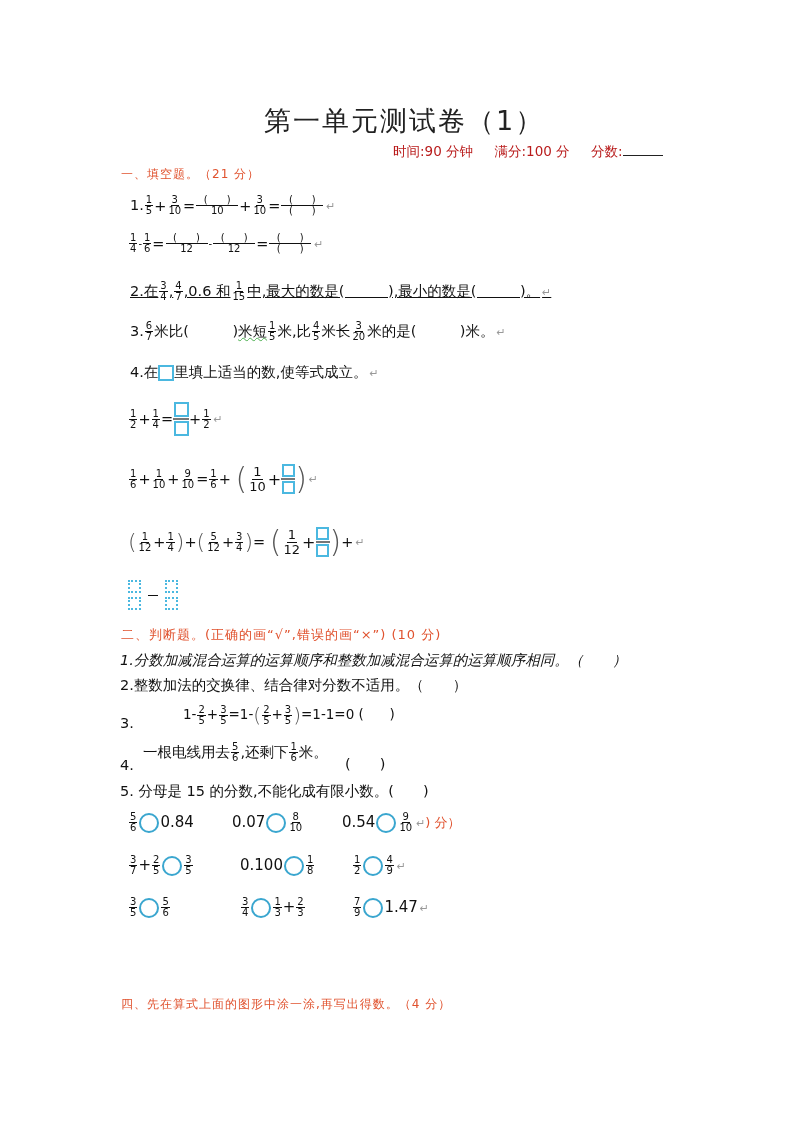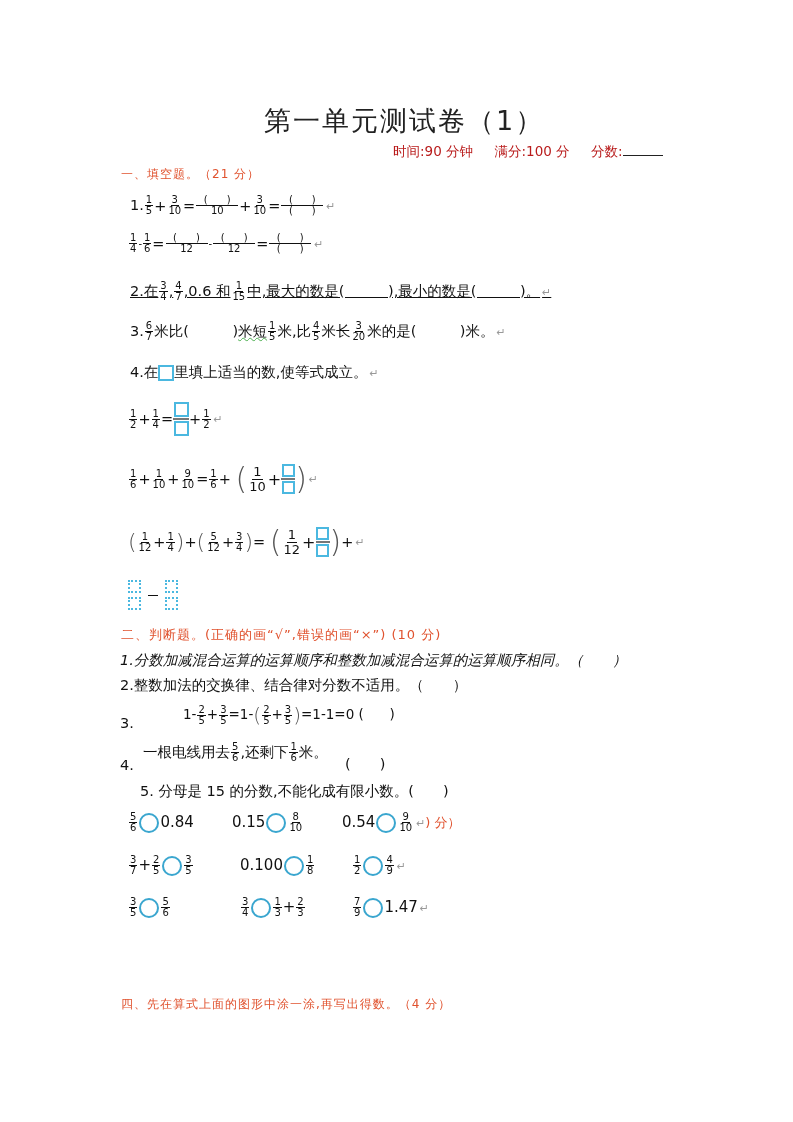--- a/index.html
+++ b/index.html
@@ -220,30 +220,30 @@
   <span>一根电线用去</span><span class="fr">
       <span class="n">5</span>
       <span class="d">6</span>
     </span><span>,还剩下</span><span class="fr">
       <span class="n">1</span>
       <span class="d">6</span>
     </span><span>米。</span>
 </div>
 <div class="abs q" style="left:345px;top:755px;">(　　)</div>
 
-<div class="abs q" style="left:120px;top:782px;margin-left:20px;">5. 分母是 15 的分数,不能化成有限小数。(　　)</div>
+<div class="abs q" style="left:120px;top:782px;">5. 分母是 15 的分数,不能化成有限小数。(　　)</div>
 
 <div class="abs q" style="left:128px;top:812px;font-size:15px;">
   <span class="fr">
       <span class="n">5</span>
       <span class="d">6</span>
     </span><span class="circle"></span><span>0.84</span>
 </div>
 <div class="abs q" style="left:232px;top:812px;font-size:15px;">
-  <span>0.15</span><span class="circle"></span><span class="fr">
+  <span>0.07</span><span class="circle"></span><span class="fr">
       <span class="n">8</span>
       <span class="d">10</span>
     </span>
 </div>
 <div class="abs q" style="left:342px;top:812px;font-size:15px;">
   <span>0.54</span><span class="circle"></span><span class="fr">
       <span class="n">9</span>
       <span class="d">10</span>
     </span><span class="ret">↵</span><span style="color:#e0522e;font-size:13px;">) </span><span style="color:#e0522e;font-size:13px;">分）</span>
 </div>

